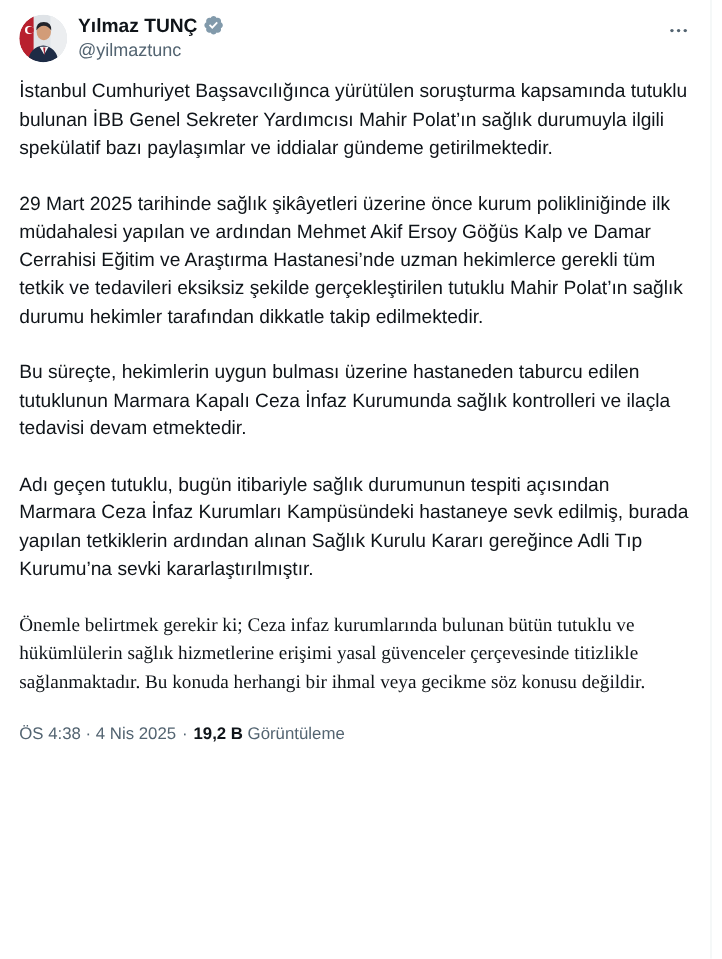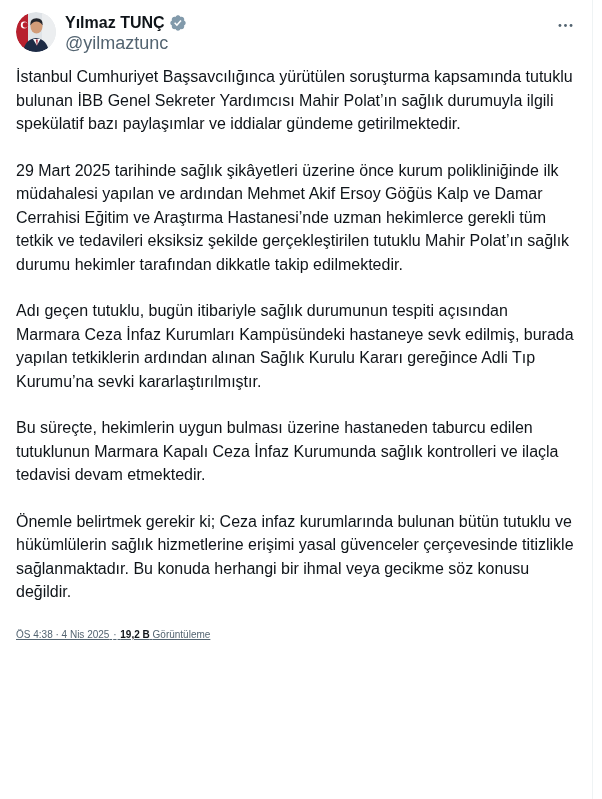--- a/index.html
+++ b/index.html
@@ -32,36 +32,36 @@
   .avatar svg { display: block; width: 40px; height: 40px; }
   .user-info {
     margin-left: 9px;
     display: flex;
     flex-direction: column;
     justify-content: center;
     min-width: 0;
   }
   .name-row {
     display: flex;
-    align-items: center;
+    align-items: flex-start;
     gap: 4px;
     font-size: 16px;
     font-weight: 700;
     color: #0f1419;
     line-height: 21px;
     cursor: pointer;
   }
   .badge {
     width: 18px;
     height: 18px;
     display: inline-flex;
     flex: none;
   }
   .handle {
-    font-size: 18px;
+    font-size: 15px;
     color: #536471;
     line-height: 20px;
     cursor: pointer;
   }
   .more-btn {
     position: absolute;
     top: 14px;
     right: 16px;
     width: 22px;
     height: 22px;
@@ -79,27 +79,27 @@
     font-size: 16px;
     line-height: 23.5px;
     color: #0f1419;
     letter-spacing: 0;
   }
   .tweet-body p {
     margin: 0 0 23px 0;
   }
   .tweet-body p:last-child {
     margin-bottom: 0;
+    font-family: Liberation Serif, serif;
   }
   .tweet-footer {
     margin-top: 21px;
-    font-size: 10px;
+    font-size: 14px;
     line-height: 20px;
     color: #536471;
-    text-decoration: underline;
   }
   .tweet-footer .views-count {
     font-weight: 700;
     color: #0f1419;
   }
   .dot-sep { padding: 0 1px; }
 </style>
 </head>
 <body>
 
@@ -147,22 +147,22 @@
         <circle cx="12" cy="12" r="1.8" fill="#536471"></circle>
         <circle cx="19" cy="12" r="1.8" fill="#536471"></circle>
       </svg>
     </button>
 
   </div>
 
   <div class="tweet-body">
     <p>İstanbul Cumhuriyet Başsavcılığınca yürütülen soruşturma kapsamında tutuklu bulunan İBB Genel Sekreter Yardımcısı Mahir Polat’ın sağlık durumuyla ilgili spekülatif bazı paylaşımlar ve iddialar gündeme getirilmektedir.</p>
     <p>29 Mart 2025 tarihinde sağlık şikâyetleri üzerine önce kurum polikliniğinde ilk müdahalesi yapılan ve ardından Mehmet Akif Ersoy Göğüs Kalp ve Damar Cerrahisi Eğitim ve Araştırma Hastanesi’nde uzman hekimlerce gerekli tüm tetkik ve tedavileri eksiksiz şekilde gerçekleştirilen tutuklu Mahir Polat’ın sağlık durumu hekimler tarafından dikkatle takip edilmektedir.</p>
+    <p>Bu süreçte, hekimlerin uygun bulması üzerine hastaneden taburcu edilen tutuklunun Marmara Kapalı Ceza İnfaz Kurumunda sağlık kontrolleri ve ilaçla tedavisi devam etmektedir.</p>
     <p>Adı geçen tutuklu, bugün itibariyle sağlık durumunun tespiti açısından Marmara Ceza İnfaz Kurumları Kampüsündeki hastaneye sevk edilmiş, burada yapılan tetkiklerin ardından alınan Sağlık Kurulu Kararı gereğince Adli Tıp Kurumu’na sevki kararlaştırılmıştır.</p>
-    <p>Bu süreçte, hekimlerin uygun bulması üzerine hastaneden taburcu edilen tutuklunun Marmara Kapalı Ceza İnfaz Kurumunda sağlık kontrolleri ve ilaçla tedavisi devam etmektedir.</p>
     <p>Önemle belirtmek gerekir ki; Ceza infaz kurumlarında bulunan bütün tutuklu ve hükümlülerin sağlık hizmetlerine erişimi yasal güvenceler çerçevesinde titizlikle sağlanmaktadır. Bu konuda herhangi bir ihmal veya gecikme söz konusu değildir.</p>
   </div>
 
   <div class="tweet-footer">
     <span>ÖS 4:38 · 4 Nis 2025</span>
     <span class="dot-sep">·</span>
     <span class="views-count">19,2 B</span>
     <span>Görüntüleme</span>
   </div>
 

